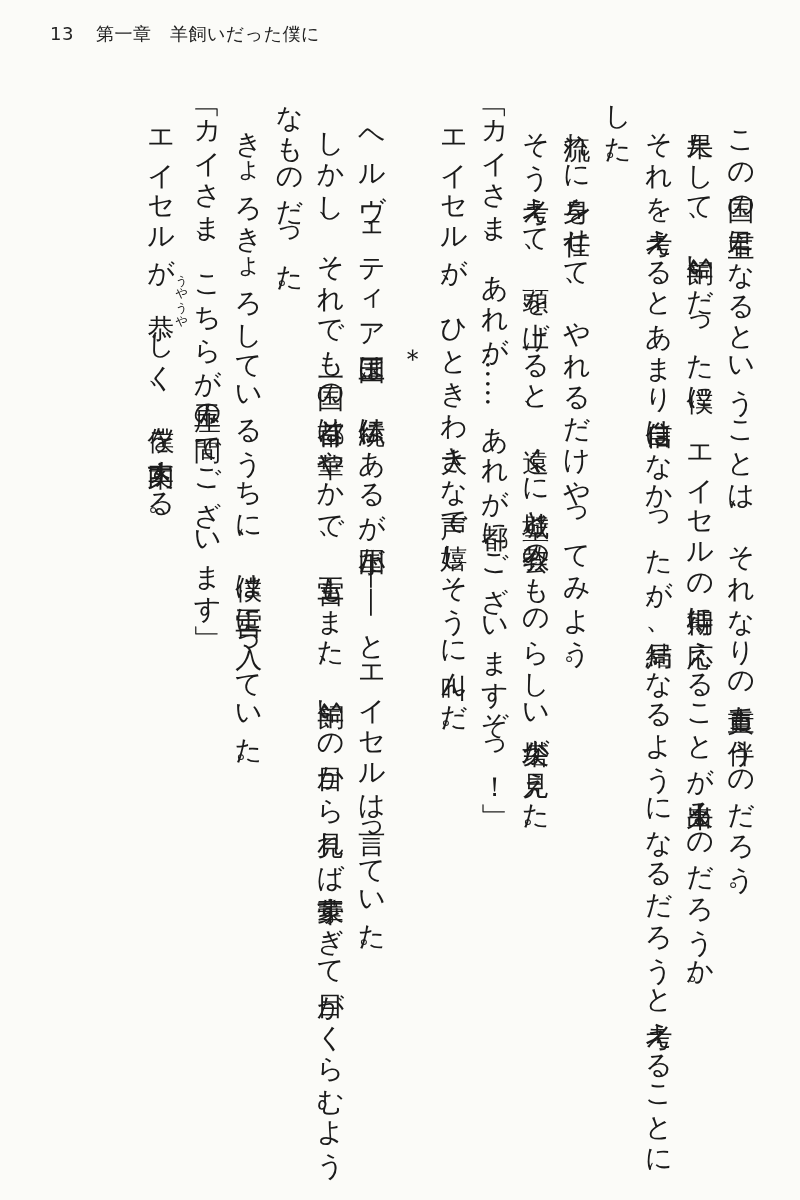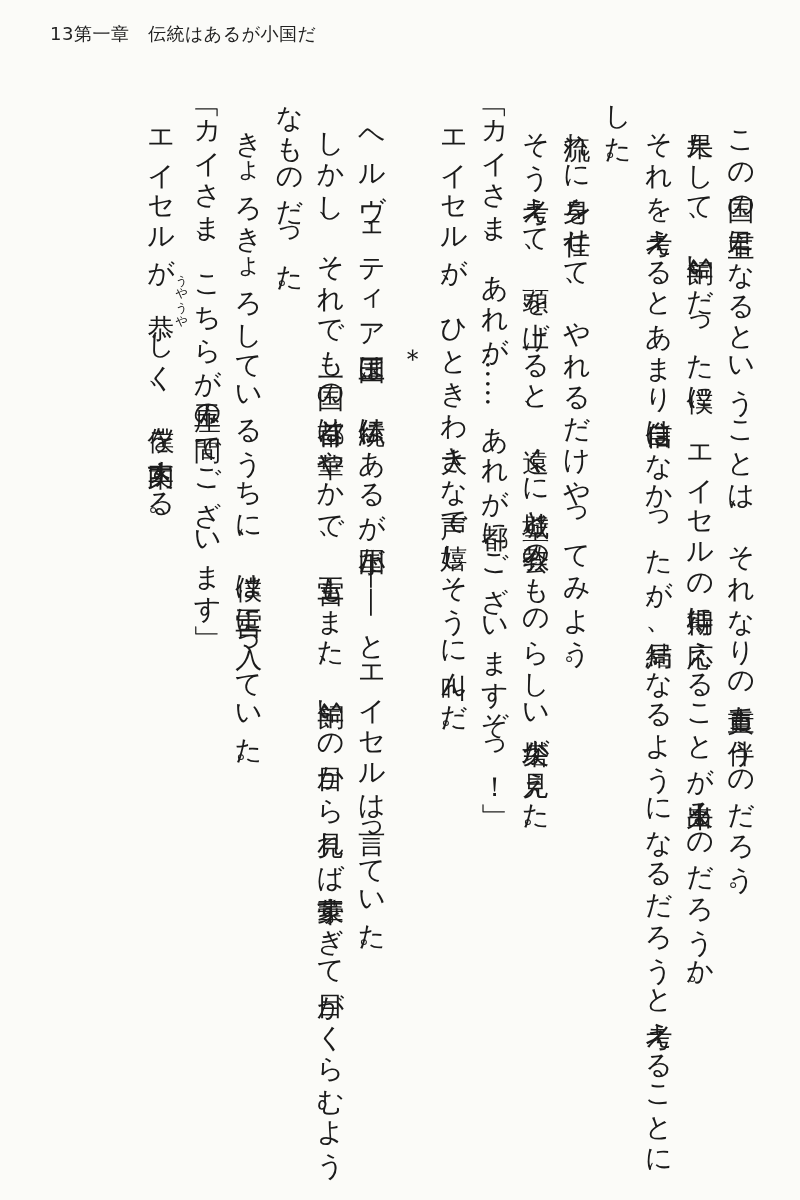--- a/index.html
+++ b/index.html
@@ -23,20 +23,21 @@
     position: absolute;
     top: 22px;
     left: 50px;
     font-family: "DejaVu Sans", "Liberation Sans", sans-serif;
     font-size: 18px;
     letter-spacing: 0.5px;
     color: #222;
     white-space: nowrap;
   }
   .page-header .page-num {
+    margin-right: 22px;
   }
   
   .body-text {
     position: absolute;
     top: 86px;
     right: 38px;
     height: 1096px;
     writing-mode: vertical-rl;
     text-orientation: mixed;
     font-family: "DejaVu Serif", "Liberation Serif", serif;
@@ -61,21 +62,21 @@
     letter-spacing: 0;
     color: #1b1b1b;
   }
 </style>
 </head>
 <body style="background: rgb(251, 251, 248); color: rgb(27, 27, 27);">
 
 <div class="page">
 
   <div class="page-header">
-    <span class="page-num">13</span><span>第一章　伝統はあるが小国だ</span>
+    <span class="page-num">13</span><span>第一章　羊飼いだった僕に</span>
   </div>
 
   <div class="body-text">
       <p class="para indent-full">この国の君主になるということは、それなりの重責も伴うのだろう。</p>
       <p class="para indent-full">果たして、羊飼いだった僕に、エイセルの期待に応えることが出来るのだろうか。</p>
       <p class="para indent-full">それを考えるとあまり自信はなかったが、結局、なるようになるだろうと考えることにした。</p>
       <p class="para indent-full">流れに身を任せて、やれるだけやってみよう。</p>
       <p class="para indent-full">そう考えて、頭を上げると、遠くに城壁と教会のものらしい尖塔が見えた。</p>
       <p class="para indent-half">「カイさま、あれが……あれが都にございますぞっ！」</p>
       <p class="para indent-full">エイセルが、ひときわ大きな声で嬉しそうに叫んだ。</p>

